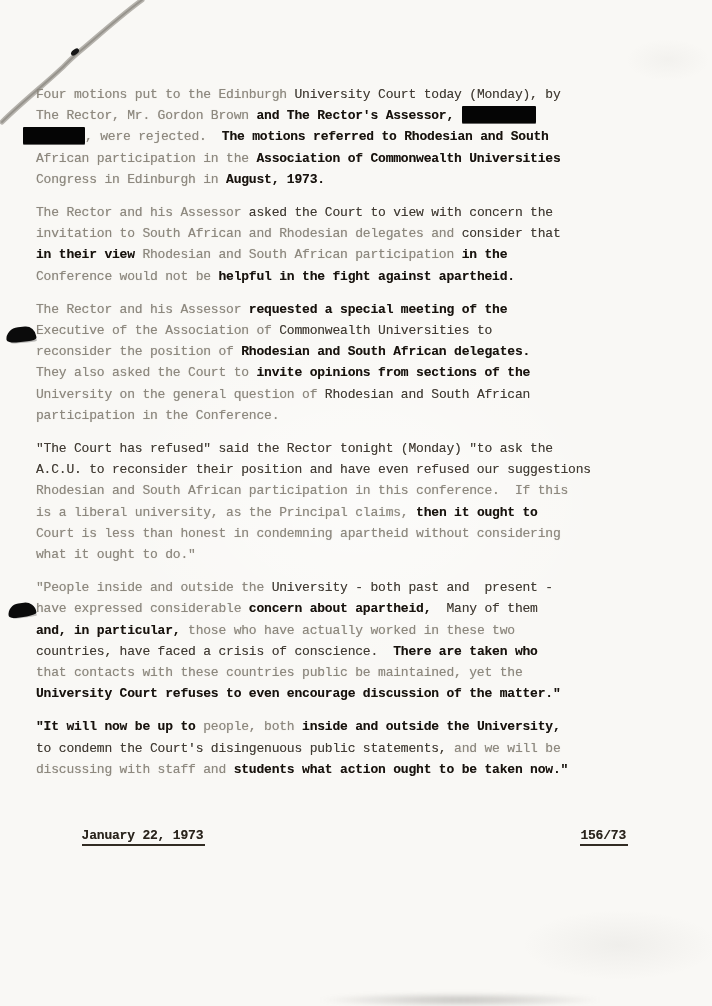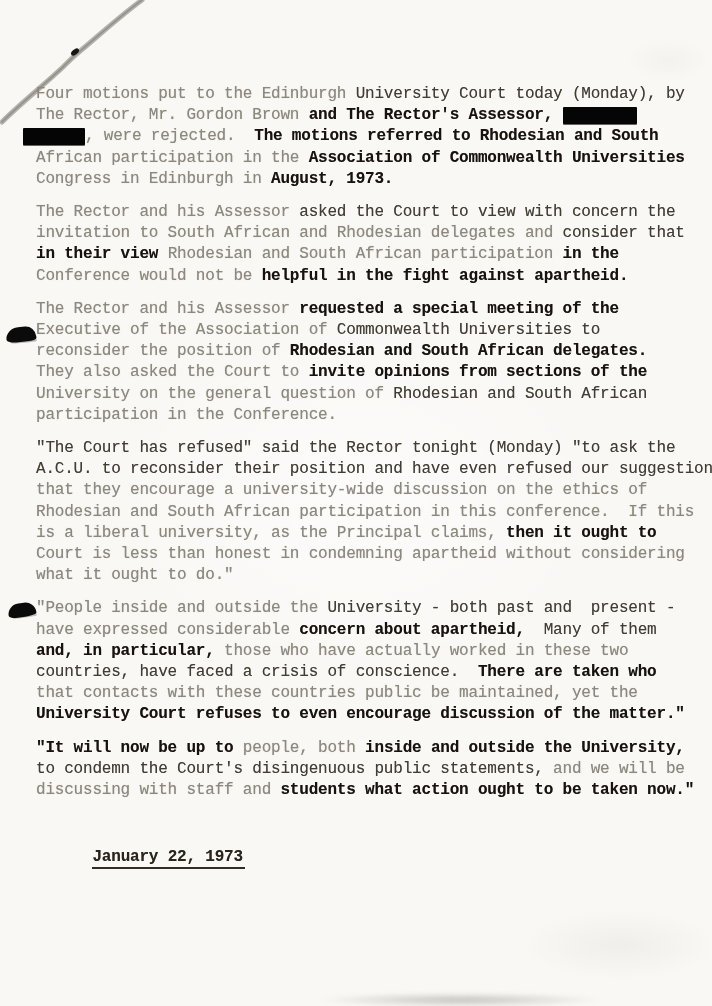--- a/index.html
+++ b/index.html
@@ -17,21 +17,21 @@
       radial-gradient(ellipse 140px 50px at 620px 945px, rgba(110,108,104,0.07), rgba(110,108,104,0) 70%),
       radial-gradient(ellipse 60px 30px at 668px 60px, rgba(120,118,112,0.05), rgba(120,118,112,0) 70%),
       radial-gradient(ellipse 360px 260px at 356px 500px, rgba(255,255,255,0.5), rgba(255,255,255,0) 70%);
   }
   .doc {
     position:absolute; left:36px; top:84px; width:660px;
   }
   .para { margin:0 0 12px 0; }
   .line {
     white-space:pre;
-    font-size:16px;
+    font-size:13px;
     line-height:21.2px;
     letter-spacing:-0.2px;
     color:#423c34;
     text-shadow:0 0 0.5px rgba(45,40,34,0.45);
   }
   .s-b { font-weight:bold; color:#17120d; }
   .s-l { color:#8d887e; text-shadow:0 0 0.7px rgba(120,115,105,0.5); }
   .s-r { font-weight:bold; color:#17120d; position:relative; top:-4px; }
   .redaction {
     display:inline-block; height:17px; background:#050505;
@@ -99,21 +99,20 @@
         <div class="line"><span class="s-l">The Rector and his Assessor </span><span class="s-b">requested a special meeting of the</span></div>
         <div class="line"><span class="s-l">Executive of the Association of </span><span>Commonwealth Universities to</span></div>
         <div class="line"><span class="s-l">reconsider the position of </span><span class="s-b">Rhodesian and South African delegates.</span></div>
         <div class="line"><span class="s-l">They also asked the Court to </span><span class="s-b">invite opinions from sections of the</span></div>
         <div class="line"><span class="s-l">University on the general question of </span><span>Rhodesian and South African</span></div>
         <div class="line"><span class="s-l">participation in the Conference.</span></div>
       </div>
       <div class="para">
         <div class="line"><span>"The Court has refused" said the Rector tonight (Monday) "to ask the</span></div>
         <div class="line"><span>A.C.U. to reconsider their position and have even refused our suggestions</span></div>
-        <div class="line"><span class="s-l">that they encourage a university-wide discussion on the ethics of</span></div>
         <div class="line"><span class="s-l">Rhodesian and South African participation in this conference.  If this</span></div>
         <div class="line"><span class="s-l">is a liberal university, as the Principal claims, </span><span class="s-b">then it ought to</span></div>
         <div class="line"><span class="s-l">Court is less than honest in condemning apartheid without considering</span></div>
         <div class="line"><span class="s-l">what it ought to do."</span></div>
       </div>
       <div class="para">
         <div class="line"><span class="s-l">"People inside and outside the </span><span>University - both past and  present -</span></div>
         <div class="line"><span class="s-l">have expressed considerable </span><span class="s-b">concern about apartheid,</span><span>  Many of them</span></div>
         <div class="line"><span class="s-b">and, in particular, </span><span class="s-l">those who have actually worked in these two</span></div>
         <div class="line"><span>countries, have faced a crisis of conscience.  </span><span class="s-b">There are taken who</span></div>
@@ -123,16 +122,19 @@
       <div class="para">
         <div class="line"><span class="s-b">"It will now be up to </span><span class="s-l">people, both </span><span class="s-b">inside and outside the University,</span></div>
         <div class="line"><span>to condemn the Court's disingenuous public statements, </span><span class="s-l">and we will be</span></div>
         <div class="line"><span class="s-l">discussing with staff and </span><span class="s-b">students what action ought to be taken now."</span></div>
       </div>
     </div>
   <div class="footer">
     <div class="line">
       <span class="underlined">January 22, 1973</span>
     </div>
+    <div class="line">
+      <span class="underlined">156/73</span>
+    </div>
   </div>
 </div>
 
 <div class="smudge"></div>
 
 </body></html>

